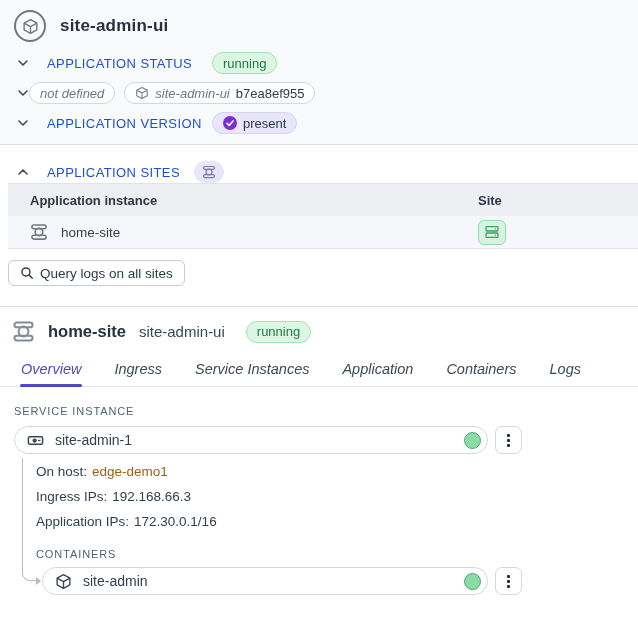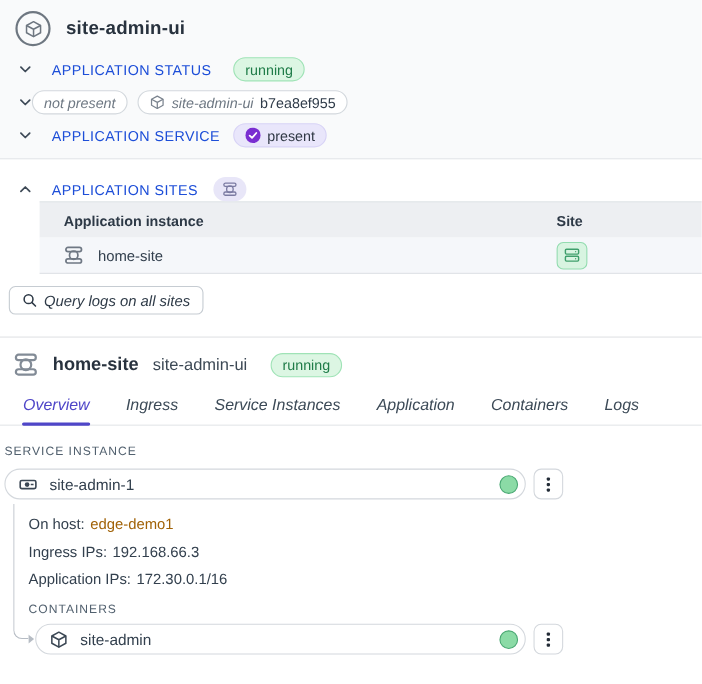--- a/index.html
+++ b/index.html
@@ -29,57 +29,57 @@
   .badge .cube-sm { width:14px; height:14px; color:#7a838e; }
   .check-circle { width:14px; height:14px; flex:0 0 auto; }
 
   
   .sec2 { background:#fff; border-bottom:1px solid #d9dcdf; padding:16px 0 20px; }
   .sites-head { display:flex; align-items:center; height:22px; padding:0 14px; }
   .sites-head .attr-label { width:auto; }
   .sites-badge { margin-left:14px; width:30px; height:22px; border-radius:11px; background:#e8e6f8; display:flex; align-items:center; justify-content:center; color:#7b7ba2; cursor:pointer; }
   .sites-badge svg { width:14px; height:14px; }
   .table { margin-left:8px; }
-  .t-head, .t-row { display:grid; grid-template-columns:470px 1fr; align-items:center;margin-left:28px; }
+  .t-head, .t-row { display:grid; grid-template-columns:470px 1fr; align-items:center; }
   .t-head { background:#edeff2; height:33px; border-top:1px solid #e2e5e8; font-weight:bold; font-size:13px; color:#2d3946; }
   .t-head .th-inst { padding-left:22px; }
   .t-row { background:#f5f7fa; height:33px; border-bottom:1px solid #dfe2e6; font-size:13.5px; cursor:pointer; }
   .t-cell-inst { display:flex; align-items:center; gap:13px; padding-left:22px; color:#33404e; }
   .t-cell-inst svg { width:18px; height:18px; color:#6f7884; flex:0 0 auto; }
   .site-chip { width:28px; height:25px; border-radius:6px; background:#d8f4e1; border:1px solid #93dcb0; display:flex; align-items:center; justify-content:center; color:#3f9f6c; }
   .site-chip svg { width:16px; height:16px; }
-  .query-btn { margin:11px 0 0 8px; display:inline-flex; align-items:center; gap:6px; height:26px; padding:0 11px; border-radius:6px; border:1px solid #c6ccd2; background:#fff; font-size:13.5px; color:#2e3a47; font-family:inherit; cursor:pointer;font-style:italic; }
+  .query-btn { margin:11px 0 0 8px; display:inline-flex; align-items:center; gap:6px; height:26px; padding:0 11px; border-radius:6px; border:1px solid #c6ccd2; background:#fff; font-size:13.5px; color:#2e3a47; font-family:inherit; cursor:pointer; }
   .query-btn svg { width:14px; height:14px; flex:0 0 auto; }
 
   
   .sec3 { background:#fff; padding-top:13px; }
   .site-header { display:flex; align-items:center; padding:0 12px; gap:13px; }
   .site-header .site-ic { width:23px; height:23px; color:#828b96; flex:0 0 auto; }
   .site-name { font-size:16.5px; font-weight:bold; color:#28323e; }
   .site-app { font-size:15px; color:#3c4854; margin-right:8px; }
   .tabs { display:flex; gap:31px; padding:0 20px; margin-top:12px; border-bottom:1px solid #e3e5e8;font-style:italic; }
   .tab { font-size:14.5px; color:#3c4a57; padding:6px 1px 9px; cursor:pointer; position:relative; white-space:nowrap; }
   .tab.active { color:#4f46c8; }
   .tab.active::after { content:""; position:absolute; left:0; right:0; bottom:-1px; height:3px; border-radius:2px; background:#4f46c8; }
 
-  .overview { padding:18px 4px 0; }
+  .overview { padding:18px 14px 0; }
   .mini-label { font-size:11px; letter-spacing:.9px; color:#52616f; }
   .pill-row { display:flex; gap:7px; margin-top:9px; width:508px; }
   .pill { flex:1; height:28px; border:1px solid #d4d8dd; border-radius:14px; background:#fff; display:flex; align-items:center; padding:0 6px 0 12px; gap:11px; cursor:pointer; }
   .pill .p-label { font-size:14px; color:#33404e; flex:1; }
   .pill .p-icon { width:17px; height:17px; color:#3b4754; flex:0 0 auto; }
   .dot { width:17px; height:17px; border-radius:50%; background:#8bdba6; border:1.5px solid #4aa873; flex:0 0 auto; }
   .kebab { width:27px; height:28px; border:1px solid #d4d8dd; border-radius:7px; background:#fff; display:flex; flex-direction:column; align-items:center; justify-content:center; gap:2px; cursor:pointer; flex:0 0 auto; }
   .kebab i { width:3px; height:3px; border-radius:1px; background:#222b36; }
 
   .tree { position:relative; margin-top:10px; }
   .tree-line { position:absolute; left:8px; top:-6px; bottom:14px; width:14px; border-left:1.5px solid #b6bcc4; border-bottom:1.5px solid #b6bcc4; border-bottom-left-radius:8px; }
   .tree-arrowhead { position:absolute; left:22px; bottom:10px; width:0; height:0; border-top:4px solid transparent; border-bottom:4px solid transparent; border-left:5.5px solid #b6bcc4; }
   .detail { padding-left:22px; font-size:13.5px; color:#33404e; }
-  .detail .line { height:25px; display:flex; align-items:center; gap:5px; }
+  .detail .line { height:25px; display:flex; gap:5px; }
   .link { color:#a16207; cursor:pointer; }
   .containers-label { padding-left:22px; margin-top:9px; }
   .container-row { display:flex; gap:7px; margin:7px 0 0 28px; width:480px; position:relative; }
 </style>
 </head>
 <body>
 
 <div class="sec1">
   <div class="app-header">
     <span class="app-icon">
@@ -103,41 +103,41 @@
     </span>
   </div>
 
   <div class="attr-row">
     <span class="chev">
       <svg viewBox="0 0 12 12" fill="none" stroke="currentColor" stroke-width="1.6" stroke-linecap="round" stroke-linejoin="round">
           <path d="M2 4l4 4 4-4"></path>
         </svg>
     </span>
     <span class="badges">
-      <span class="badge outline">not present</span>
+      <span class="badge outline">not defined</span>
       <span class="badge outline">
         <span class="cube-sm">
           <svg viewBox="0 0 16 16" fill="none" stroke="currentColor" stroke-width="1.3" stroke-linejoin="round">
             <path d="M8 1.6 14 4.9v6.2L8 14.4 2 11.1V4.9z"></path>
               <path d="M2 4.9 8 8.1l6-3.2M8 8.1v6.3"></path>
           </svg>
         </span>
         <span>site-admin-ui</span>
         <span class="hash">b7ea8ef955</span>
       </span>
     </span>
   </div>
 
   <div class="attr-row">
     <span class="chev">
       <svg viewBox="0 0 12 12" fill="none" stroke="currentColor" stroke-width="1.6" stroke-linecap="round" stroke-linejoin="round">
           <path d="M2 4l4 4 4-4"></path>
         </svg>
     </span>
-    <span class="attr-label">APPLICATION SERVICE</span>
+    <span class="attr-label">APPLICATION VERSION</span>
     <span class="badges">
       <span class="badge lav">
         <span class="check-circle">
           <svg viewBox="0 0 14 14">
               <circle cx="7" cy="7" r="7" fill="#7a2ed1"></circle>
               <path d="M4 7.3 6.1 9.4 10 4.9" stroke="#fff" stroke-width="1.6" fill="none" stroke-linecap="round" stroke-linejoin="round"></path>
             </svg>
         </span>
         <span>present</span>
       </span>

